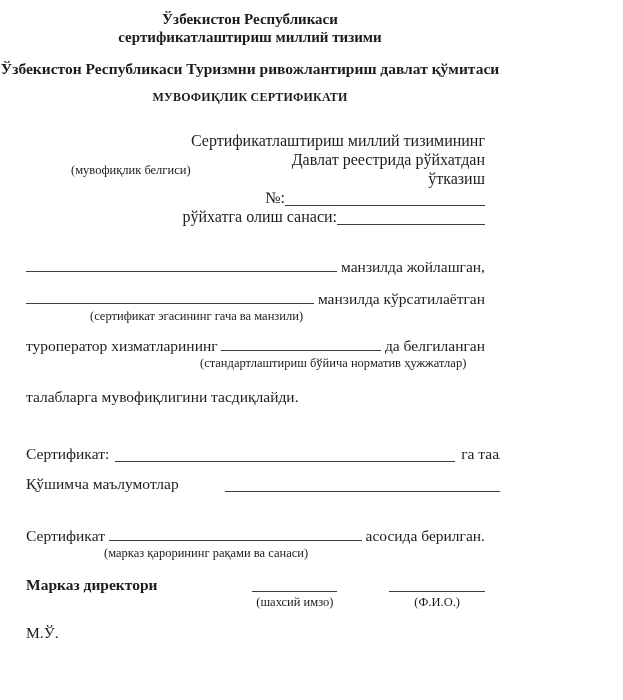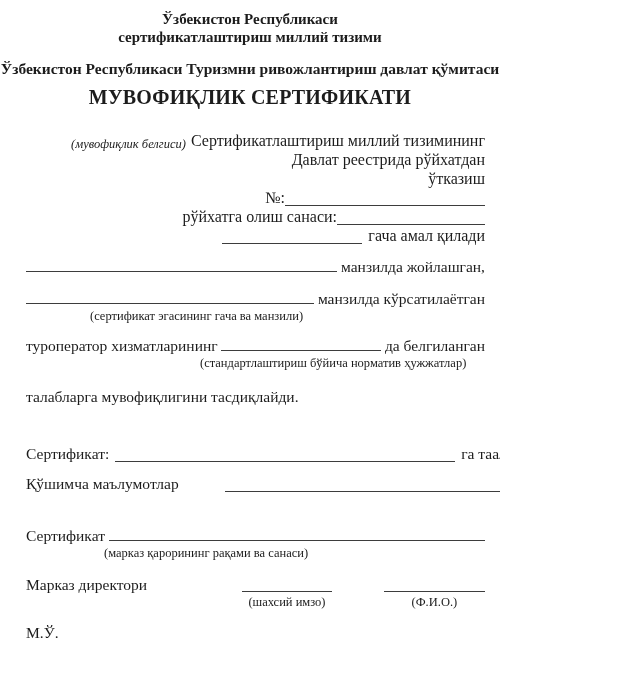--- a/index.html
+++ b/index.html
@@ -12,24 +12,24 @@
     font-size:15.5px;
     position:relative;
     box-sizing:border-box;
     overflow:hidden;
   }
   
   .hdr { text-align:center; padding-top:10px; }
   .hdr-tight { font-weight:bold; font-size:15px; line-height:18px; }
   .hdr-committee { font-weight:bold; font-size:15.5px; margin-top:13px; line-height:19px; }
   .hdr-center { font-weight:bold; font-size:15.5px; margin-top:9px; line-height:19px; }
-  .hdr-title { font-weight:bold; font-size:20px; margin-top:9px; line-height:20px; letter-spacing:0.2px; }
+  .hdr-title { font-weight:bold; font-size:12px; margin-top:9px; line-height:20px; letter-spacing:0.2px; }
   
   .mid { position:relative; height:114px; margin-top:24px; }
-  .mark-label { position:absolute; left:71px; top:6px; font-size:12.5px;font-style:italic; }
+  .mark-label { position:absolute; left:71px; top:32px; font-size:12.5px; }
   .registry {
     position:absolute; top:0; right:15px;
     width:340px; text-align:right;
     font-size:16px; line-height:19px;
   }
   
   .blank {
     display:inline-block;
     border-bottom:1px solid #3d3d3d;
     height:14px;
@@ -44,21 +44,21 @@
   .caption { font-size:12.5px; line-height:17px; margin-left:26px; }
   .mt12 { margin-top:12px; } .mt13 { margin-top:13px; } .mt11 { margin-top:11px; }
   .mt16 { margin-top:16px; } .mt39 { margin-top:39px; } .mt33 { margin-top:33px; }
   .sp { display:inline-block; width:6px; }
   
   .scope-blank { width:340px; }
   
   .add-blank { width:316px; margin-left:46px; }
   
   .dir-row { display:flex; align-items:flex-start; margin:12px 15px 0 26px; }
-  .dir-label { flex:0 0 auto; padding-top:2px; }
+  .dir-label { flex:0 0 auto; padding-top:2px;font-weight:bold; }
   .sig-col { text-align:center; }
   .sig-col .sig-line { border-bottom:1px solid #3d3d3d; height:17px; }
   .sig-col .sig-cap { font-size:12.5px; line-height:17px; padding-top:2px;text-align:center; }
   .sig-col1 { width:133px; margin-left:95px; }
   .sig-col2 { width:150px; margin-left:52px; }
   .stamp { margin:13px 15px 0 26px; }
 </style>
 </head>
 <body>
 
@@ -72,21 +72,20 @@
   </div>
 
   <div class="mid">
     <div class="mark-label">(мувофиқлик белгиси)</div>
     <div class="registry">
       <div>Сертификатлаштириш миллий тизимининг</div>
       <div>Давлат реестрида рўйхатдан</div>
       <div>ўтказиш</div>
       <div><span>№:</span><span class="blank w200"></span></div>
       <div><span>рўйхатга олиш санаси:</span><span class="blank w148"></span></div>
-      <div><span class="blank w140"></span><span class="sp"></span><span>гача амал қилади</span></div>
     </div>
   </div>
 
   <div class="frow mt12">
     <span class="blank grow"></span>
     <span class="txt">&nbsp;<span>манзилда жойлашган,</span></span>
   </div>
 
   <div class="frow mt13">
     <span class="blank grow"></span>
@@ -107,20 +106,21 @@
     <span>Сертификат:</span><span class="sp"></span><span class="blank scope-blank"></span><span class="sp"></span><span>га тааллуқли.</span>
   </div>
 
   <div class="row mt12">
     <span>Қўшимча маълумотлар</span><span class="blank add-blank"></span><span>.</span>
   </div>
 
   <div class="frow mt33">
     <span class="txt"><span>Сертификат</span>&nbsp;</span>
     <span class="blank grow"></span>
+    <span class="txt">&nbsp;<span>асосида берилган.</span></span>
   </div>
   <div class="caption" style="margin-left:104px;">(марказ қарорининг рақами ва санаси)</div>
 
   <div class="dir-row">
     <div class="dir-label">Марказ директори</div>
     <div class="sig-col sig-col1">
       <div class="sig-line"></div>
       <div class="sig-cap">(шахсий имзо)</div>
     </div>
     <div class="sig-col sig-col2">

